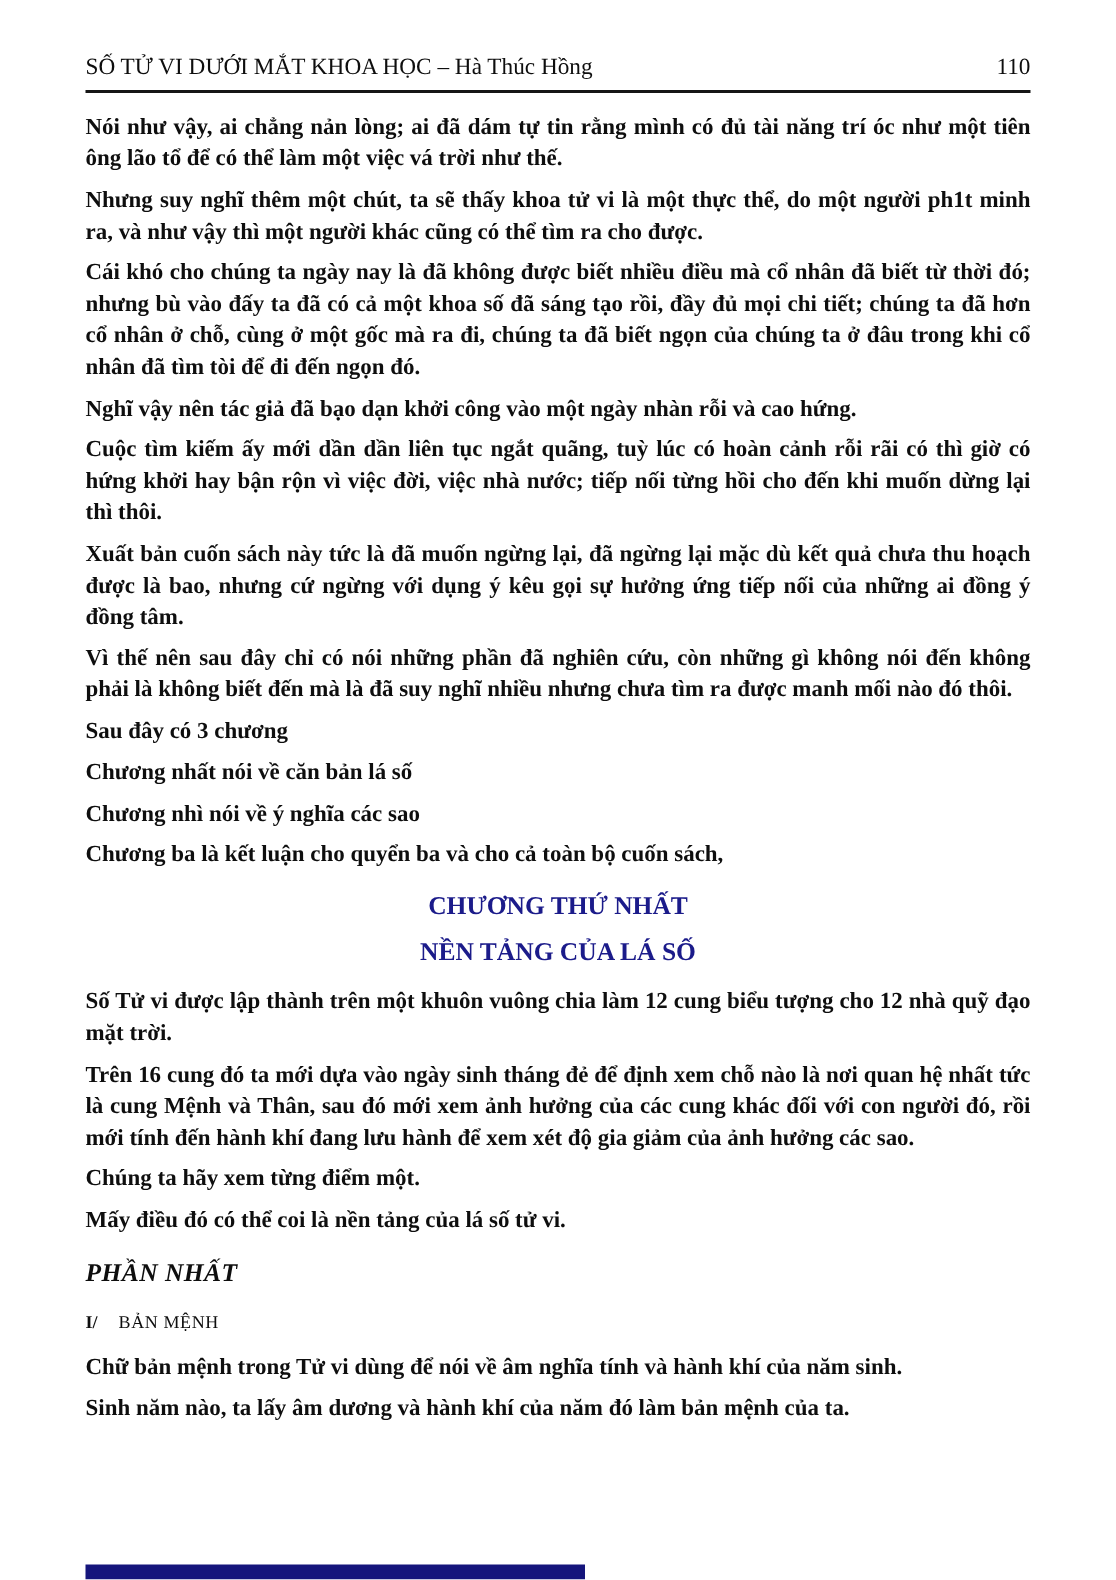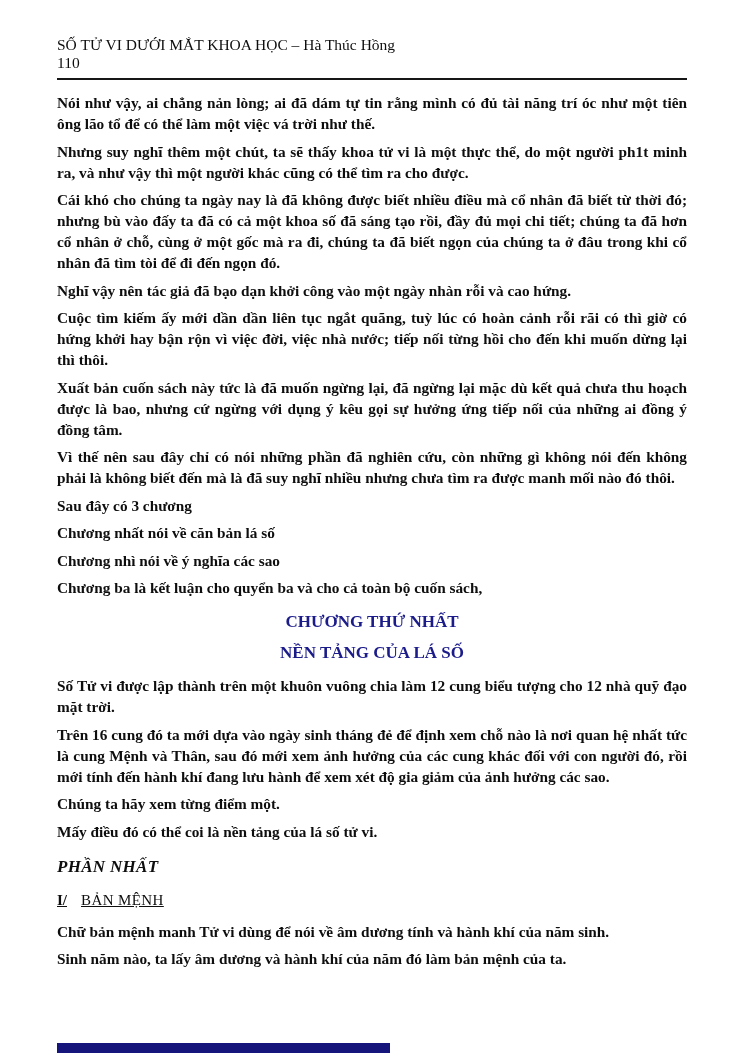--- a/index.html
+++ b/index.html
@@ -11,21 +11,20 @@
     position: relative;
     overflow: hidden;
   }
   .page { padding: 36px 57px 0 57px; }
 
   .header-row {
     display: flex;
     justify-content: space-between;
     align-items: baseline;
     font-size: 15.5px;
-    flex-direction: column;
   }
   .header-rule {
     border: none;
     border-top: 2px solid #161616;
     margin: 6px 0 0 0;
   }
 
   .body-text p.para {
     font-size: 15.3px;
     line-height: 21px;
@@ -43,23 +42,22 @@
   .chapter-heading + .chapter-heading { margin-top: 11px; }
 
   .part-heading {
     font-size: 17px;
     font-weight: bold;
     font-style: italic;
     margin: 15px 0 4px 0;
     letter-spacing: 0.3px;
   }
   .sub-heading {
-    font-size: 15px;
+    font-size: 12px;
     margin: 15px 0 6px 0;
-    text-decoration: underline;
   }
   .sub-heading .numeral { font-weight: bold; margin-right: 14px; }
   .sub-heading .subtitle { letter-spacing: 0.4px; }
 
   .bottom-bar {
     position: absolute;
     left: 57px;
     bottom: 0;
     width: 333px;
     height: 10px;
@@ -100,19 +98,19 @@
       <p class="para">Mấy điều đó có thể coi là nền tảng của lá số tử vi.</p>
     </div>
 
   <div class="part-heading">PHẦN NHẤT</div>
 
   <div class="sub-heading">
     <span class="numeral">I/</span><span class="subtitle">BẢN MỆNH</span>
   </div>
 
   <div class="body-text">
-      <p class="para">Chữ bản mệnh manh Tử vi dùng để nói về âm dương tính và hành khí của năm sinh.</p>
+      <p class="para">Chữ bản mệnh trong Tử vi dùng để nói về âm nghĩa tính và hành khí của năm sinh.</p>
       <p class="para">Sinh năm nào, ta lấy âm dương và hành khí của năm đó làm bản mệnh của ta.</p>
     </div>
 
 </div>
 
 <div class="bottom-bar" style="background: rgb(21, 21, 124);"></div>
 
 </body></html>

